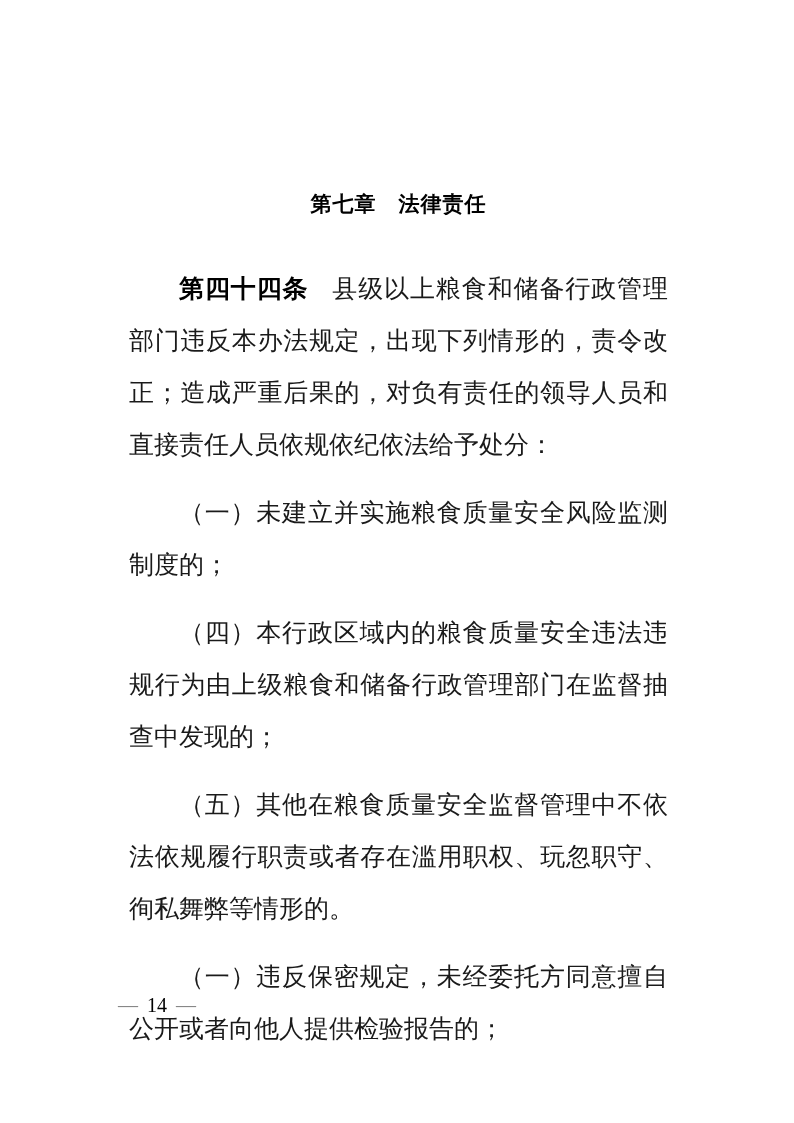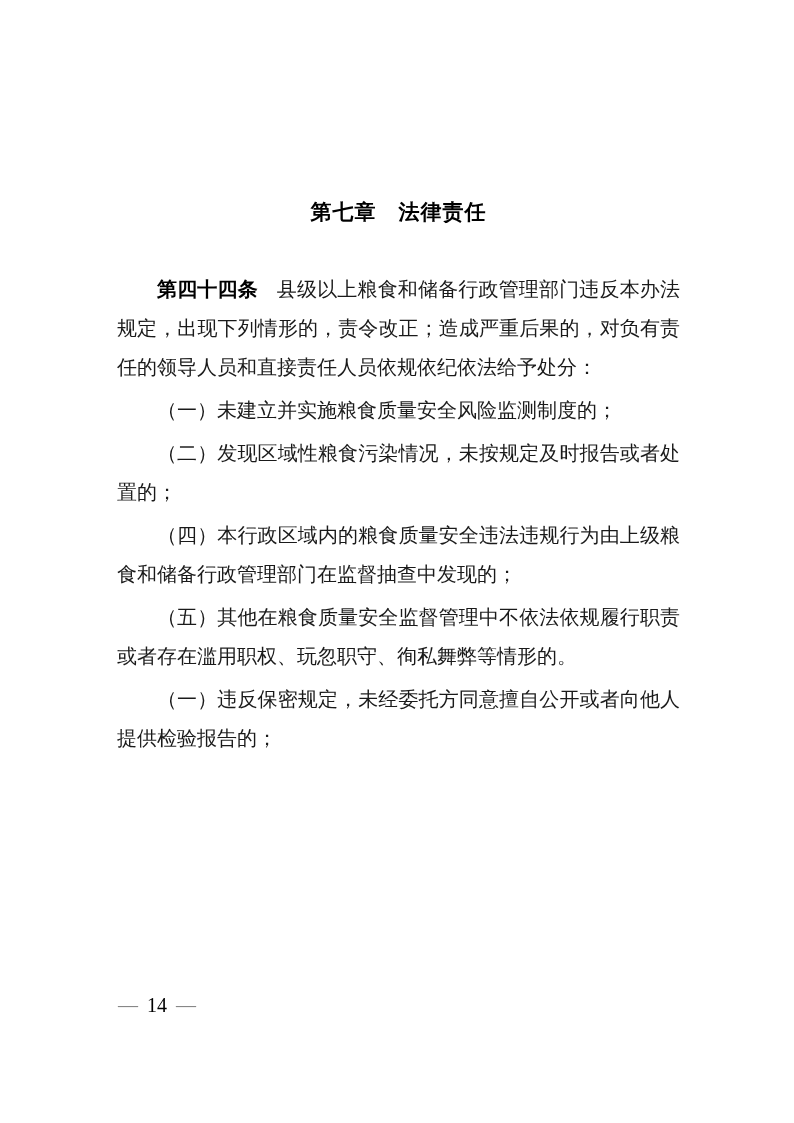--- a/index.html
+++ b/index.html
@@ -12,40 +12,40 @@
     width: 794px;
     height: 1123px;
     background: #ffffff;
     overflow: hidden;
     font-family: "Liberation Serif", "DejaVu Serif", serif;
     color: #1a1a1a;
   }
   .content {
     position: absolute;
     left: 113px;
-    top: 16px;
+    top: 8px;
     width: 571px;
   }
   .chapter-title {
     margin-top: 181px;
     text-align: center;
     font-family: "Liberation Sans", "DejaVu Sans", sans-serif;
     font-weight: bold;
     font-size: 21px;
     line-height: 30px;
     color: #000000;
     letter-spacing: 1px;
   }
   .article-block {
     margin-top: 43px;
   }
   p.para {
-    margin: 4px;
-    font-size: 20px;
-    line-height: 39px;
+    margin: 16px;
+    font-size: 25px;
+    line-height: 52px;
     text-align: justify;
     text-indent: 2em;
     word-break: break-all;
   }
   .article-lead {
     font-family: "Liberation Sans", "DejaVu Sans", sans-serif;
     font-weight: bold;
     color: #000000;
     margin-right: 0.95em;
   }
@@ -71,21 +71,20 @@
 <div class="page">
   <div class="content">
 
     <div class="chapter-title">第七章　法律责任</div>
 
     <div class="article-block">
 
       <p class="para"><span class="article-lead">第四十四条</span><span>县级以上粮食和储备行政管理部门违反本办法规定，出现下列情形的，责令改正；造成严重后果的，对负有责任的领导人员和直接责任人员依规依纪依法给予处分：</span></p>
 
       <p class="para">（一）未建立并实施粮食质量安全风险监测制度的；</p>
-      <p class="para">（二）发现区域性粮食污染情况，未按规定及时报告或者处置的；</p>
       <p class="para">（四）本行政区域内的粮食质量安全违法违规行为由上级粮食和储备行政管理部门在监督抽查中发现的；</p>
       <p class="para">（五）其他在粮食质量安全监督管理中不依法依规履行职责或者存在滥用职权、玩忽职守、徇私舞弊等情形的。</p>
 
 
       <p class="para">（一）违反保密规定，未经委托方同意擅自公开或者向他人提供检验报告的；</p>
 
     </div>
   </div>
 
   <div class="page-footer"><span class="dash">—</span><span class="num">14</span><span class="dash">—</span></div>

